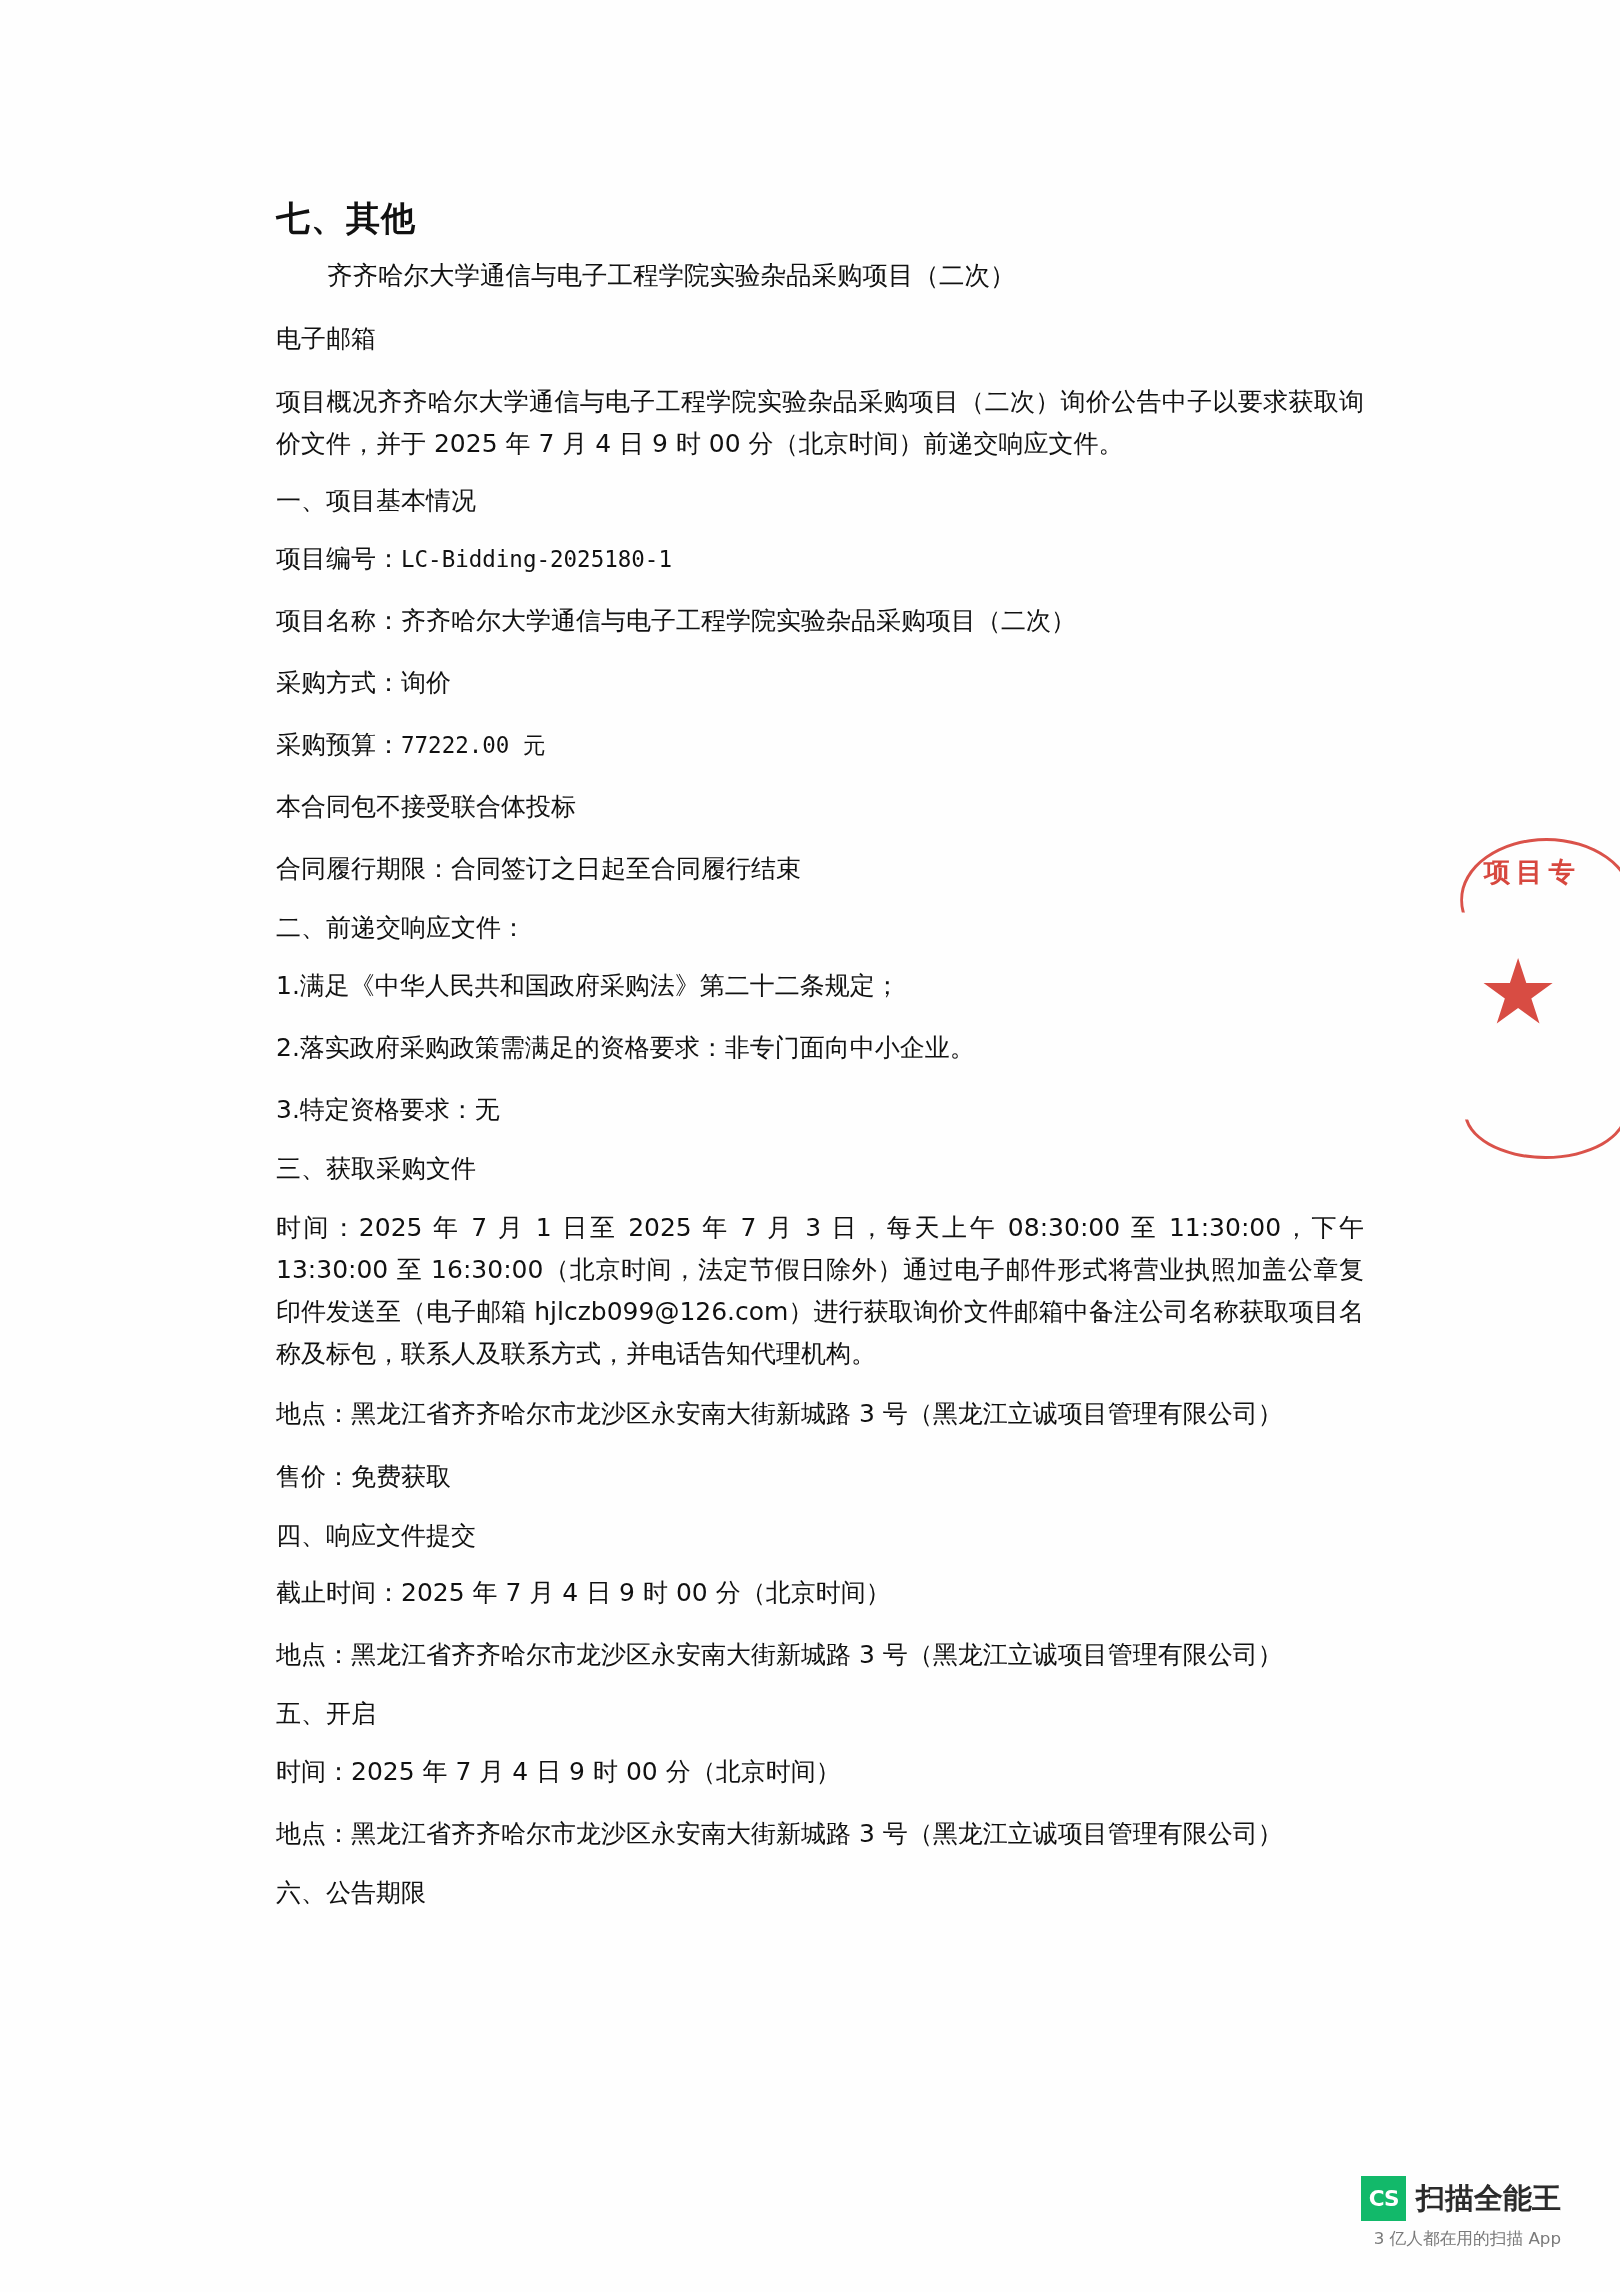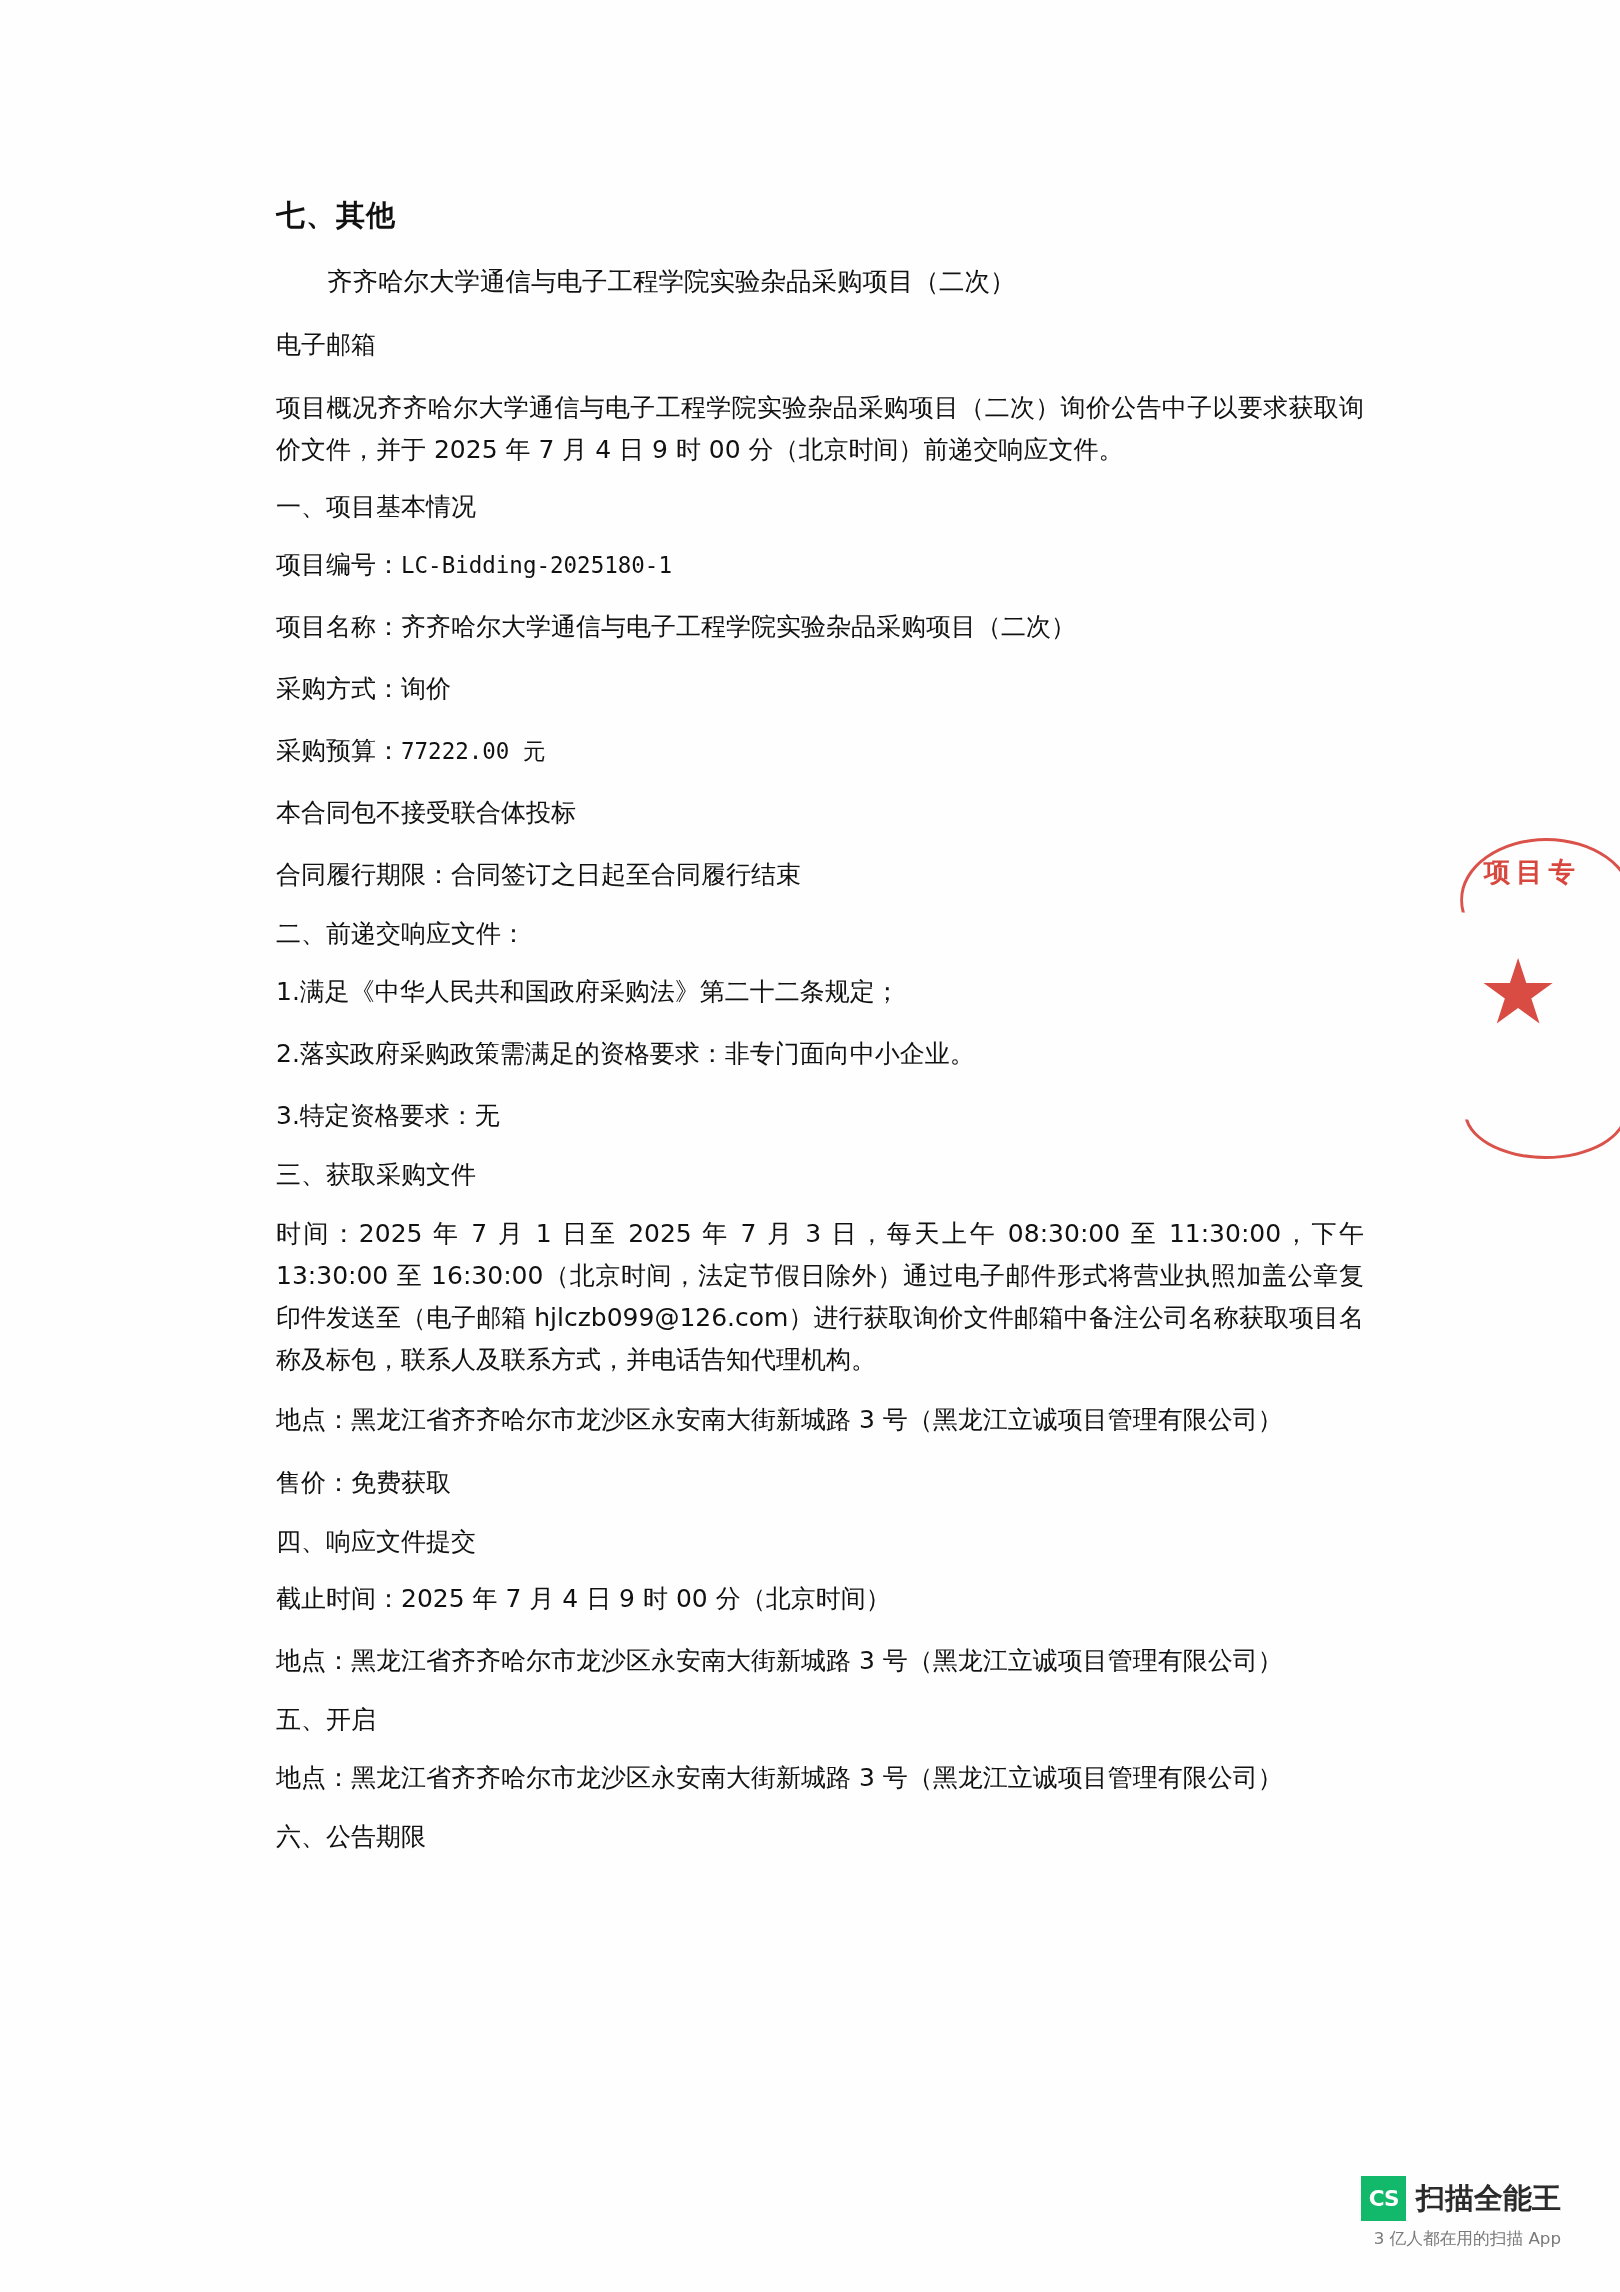--- a/index.html
+++ b/index.html
@@ -22,23 +22,23 @@
   }
   .content {
     position: absolute;
     left: 276px;
     top: 196px;
     width: 1088px;
   }
   .heading {
     font-family: "DejaVu Sans", sans-serif;
     font-weight: bold;
-    font-size: 29px;
+    font-size: 34px;
     letter-spacing: 1px;
-    margin: 0 0 28px 0;
+    margin: 0 0 16px 0;
     color: #111;
   }
   .title-line {
     font-family: "DejaVu Sans", sans-serif;
     font-size: 25.5px;
     margin: 0 0 25.5px 51px;
     color: #111;
   }
   p.line {
     font-family: "DejaVu Sans", sans-serif;
@@ -208,20 +208,21 @@
     <p class="line"><span>售价：</span><span>免费获取</span></p>
 
     <p class="sec b">四、响应文件提交</p>
 
     <p class="line"><span>截止时间：</span><span>2025 年 7 月 4 日 9 时 00 分（北京时间）</span></p>
 
     <p class="line"><span>地点：</span><span>黑龙江省齐齐哈尔市龙沙区永安南大街新城路 3 号（黑龙江立诚项目管理有限公司）</span></p>
 
     <p class="sec b">五、开启</p>
 
+    <p class="line"><span>时间：</span><span>2025 年 7 月 4 日 9 时 00 分（北京时间）</span></p>
 
     <p class="line"><span>地点：</span><span>黑龙江省齐齐哈尔市龙沙区永安南大街新城路 3 号（黑龙江立诚项目管理有限公司）</span></p>
 
     <p class="sec b">六、公告期限</p>
 
   </div>
 
   <div class="seal">
     <div class="arc-top"></div>
     <div class="seal-text">项目专</div>

